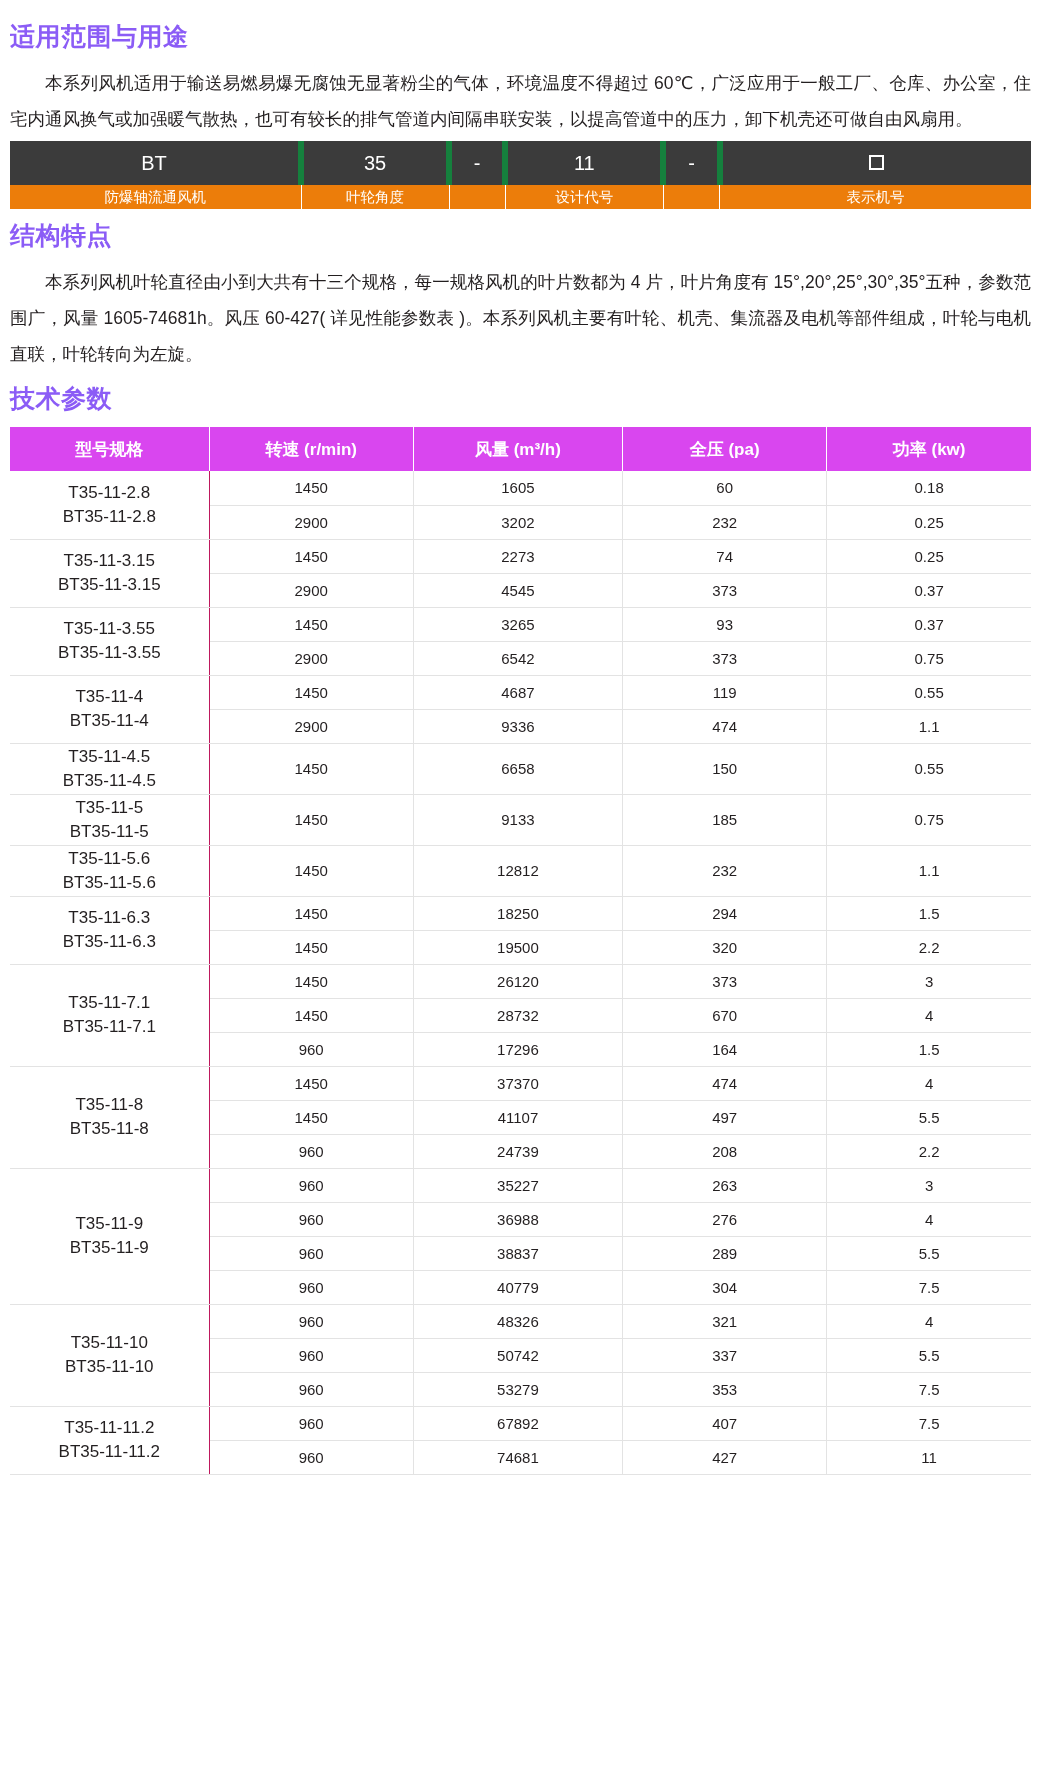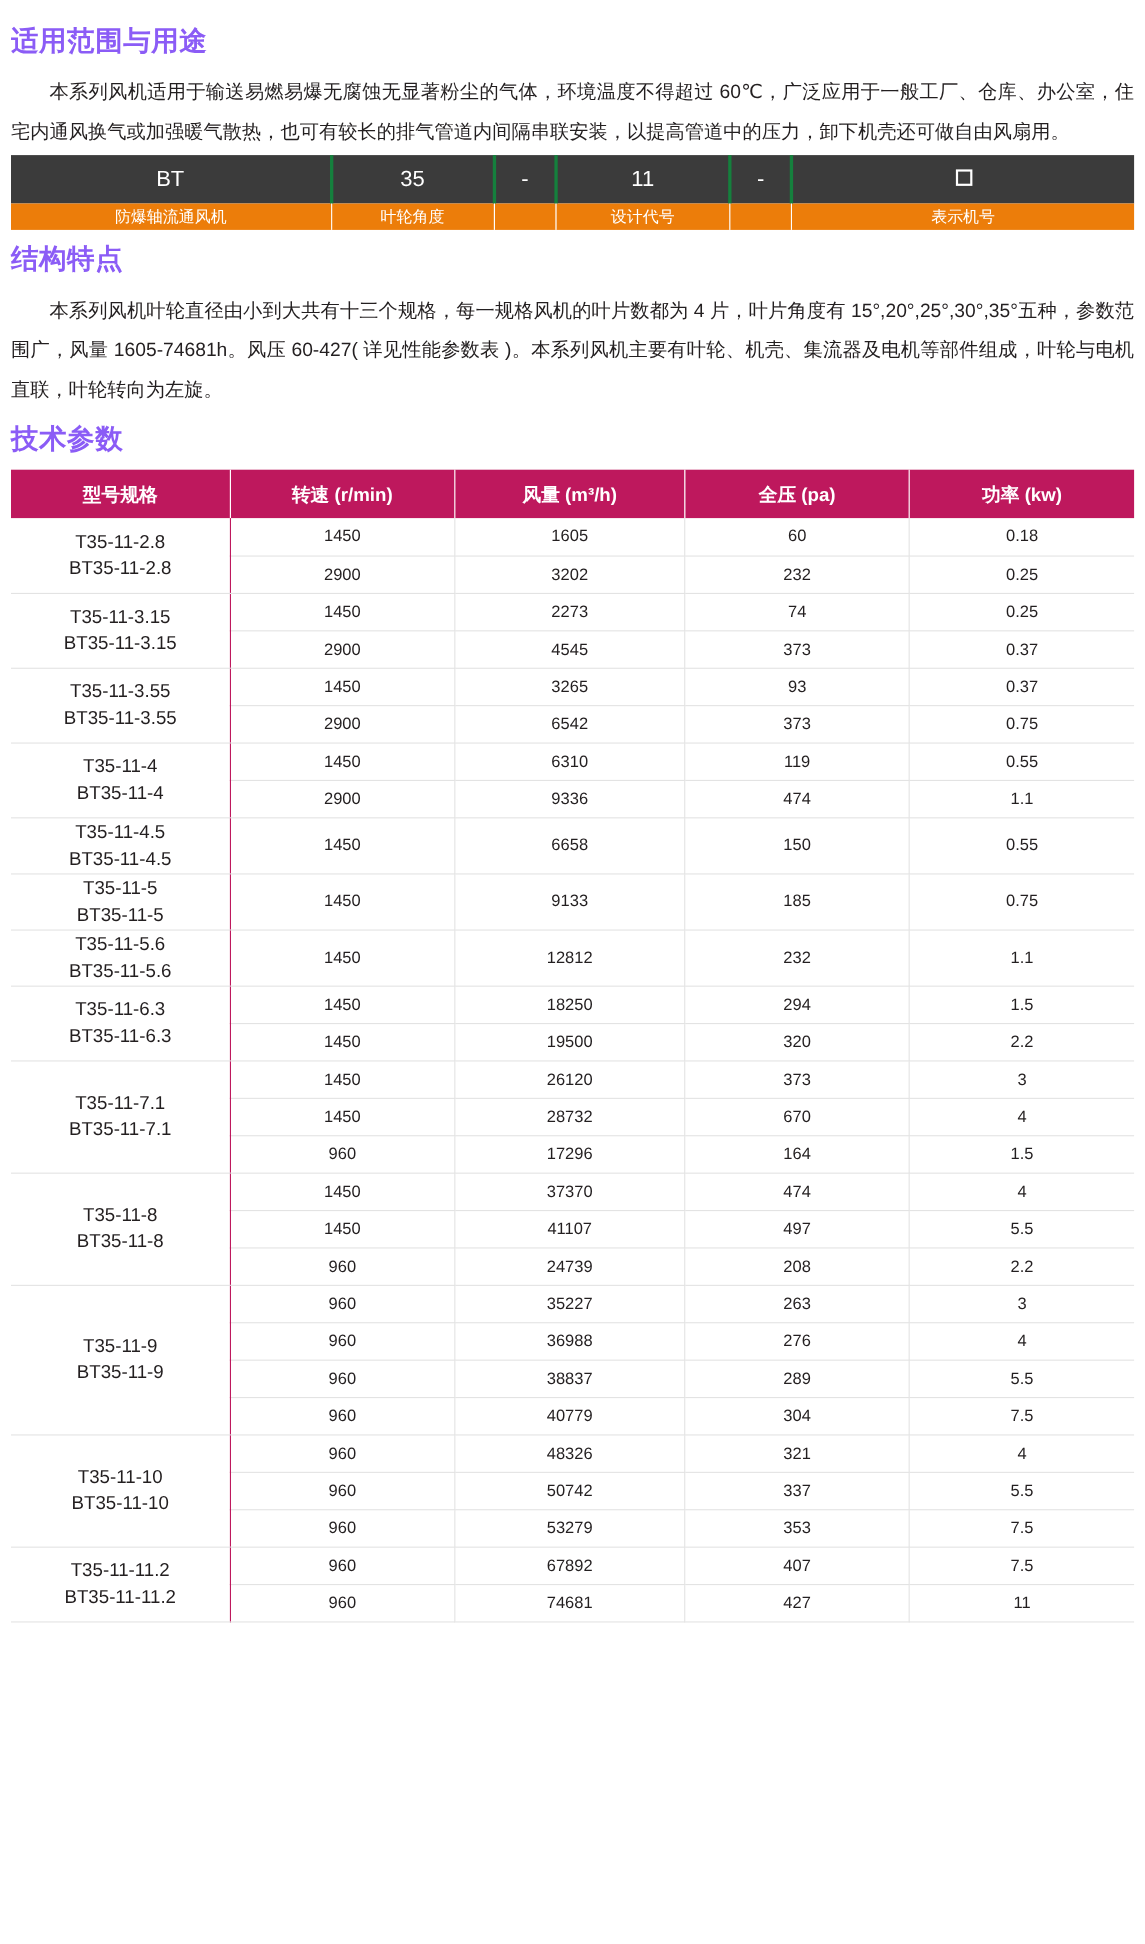--- a/index.html
+++ b/index.html
@@ -44,21 +44,21 @@
   }
   .model-table td {
     text-align: center;
     vertical-align: middle;
   }
   .model-table tr.row-code td {
     background: #3b3b3b;
     color: #ffffff;
     height: 44px;
     font-size: 20px;
-    border-right: 3px solid #15803d;
+    border-right: 6px solid #15803d;
   }
   .model-table tr.row-code td:last-child { border-right: none; }
   .model-table tr.row-desc td {
     background: #ec7d0a;
     color: #ffffff;
     height: 24px;
     font-size: 14.5px;
     border-right: 1px solid #ffffff;
   }
   .model-table tr.row-desc td:last-child { border-right: none; }
@@ -70,21 +70,21 @@
   }
   
   .spec-table {
     width: 100%;
     border-collapse: collapse;
     table-layout: fixed;
     margin-top: 4px;
     font-size: 15px;
   }
   .spec-table th {
-    background: #be185d;
+    background: #d946ef;
     color: #ffffff;
     font-size: 17px;
     font-weight: 700;
     height: 44px;
     border-right: 1px solid #ffffff;
     border-bottom: none;
   }
   .spec-table th:last-child { border-right: none; }
   .spec-table td {
     text-align: center;
@@ -212,21 +212,21 @@
           <td>6542</td>
           <td>373</td>
           <td>0.75</td>
         </tr>
         <tr class="group-start">
           <td class="model-cell" rowspan="2">
             <span>T35-11-4</span>
             <span>BT35-11-4</span>
           </td>
           <td>1450</td>
-          <td>6310</td>
+          <td>4687</td>
           <td>119</td>
           <td>0.55</td>
         </tr>
         <tr>
           <td>2900</td>
           <td>9336</td>
           <td>474</td>
           <td>1.1</td>
         </tr>
         <tr class="group-start">

